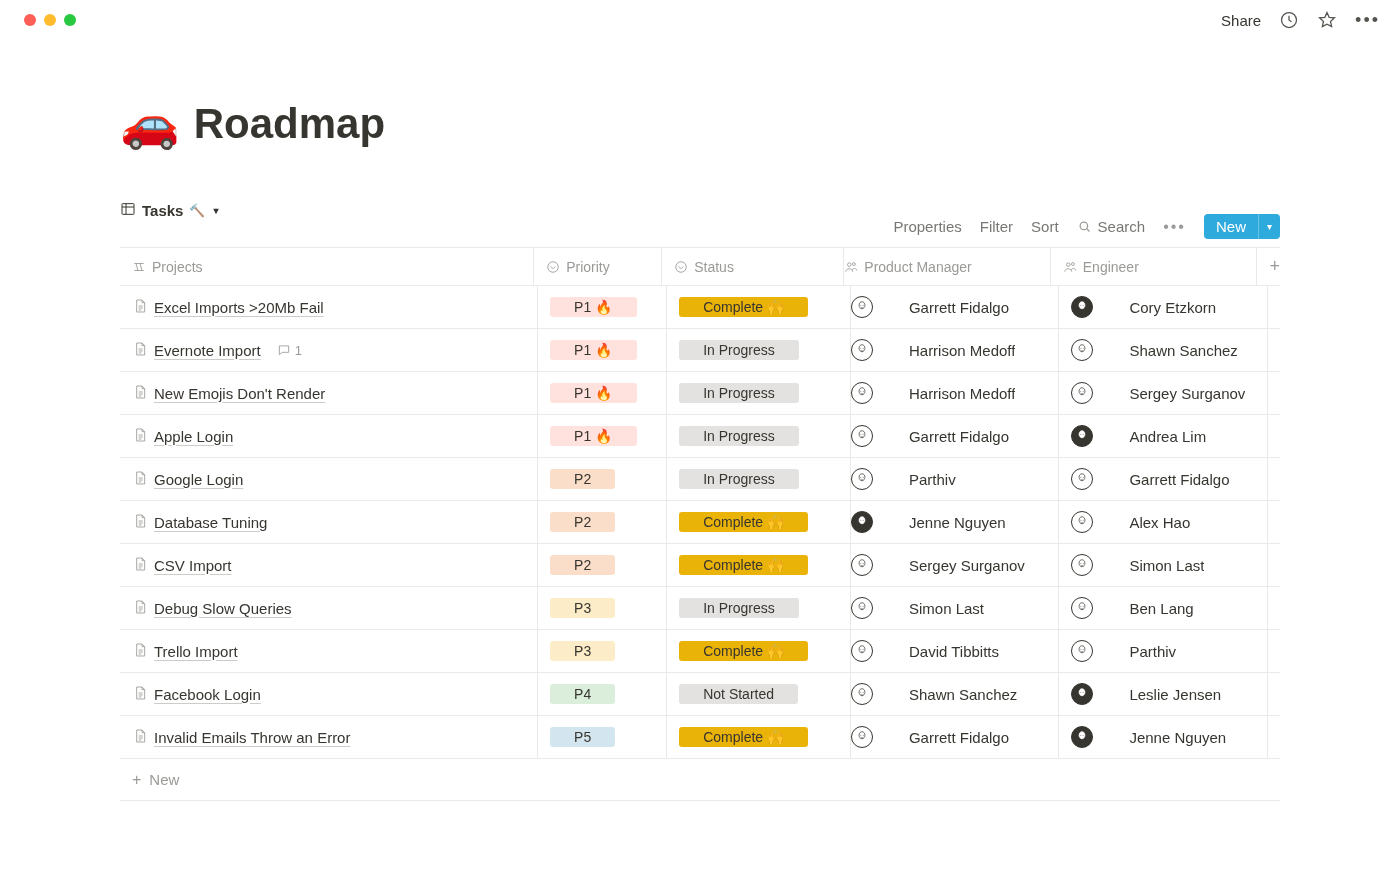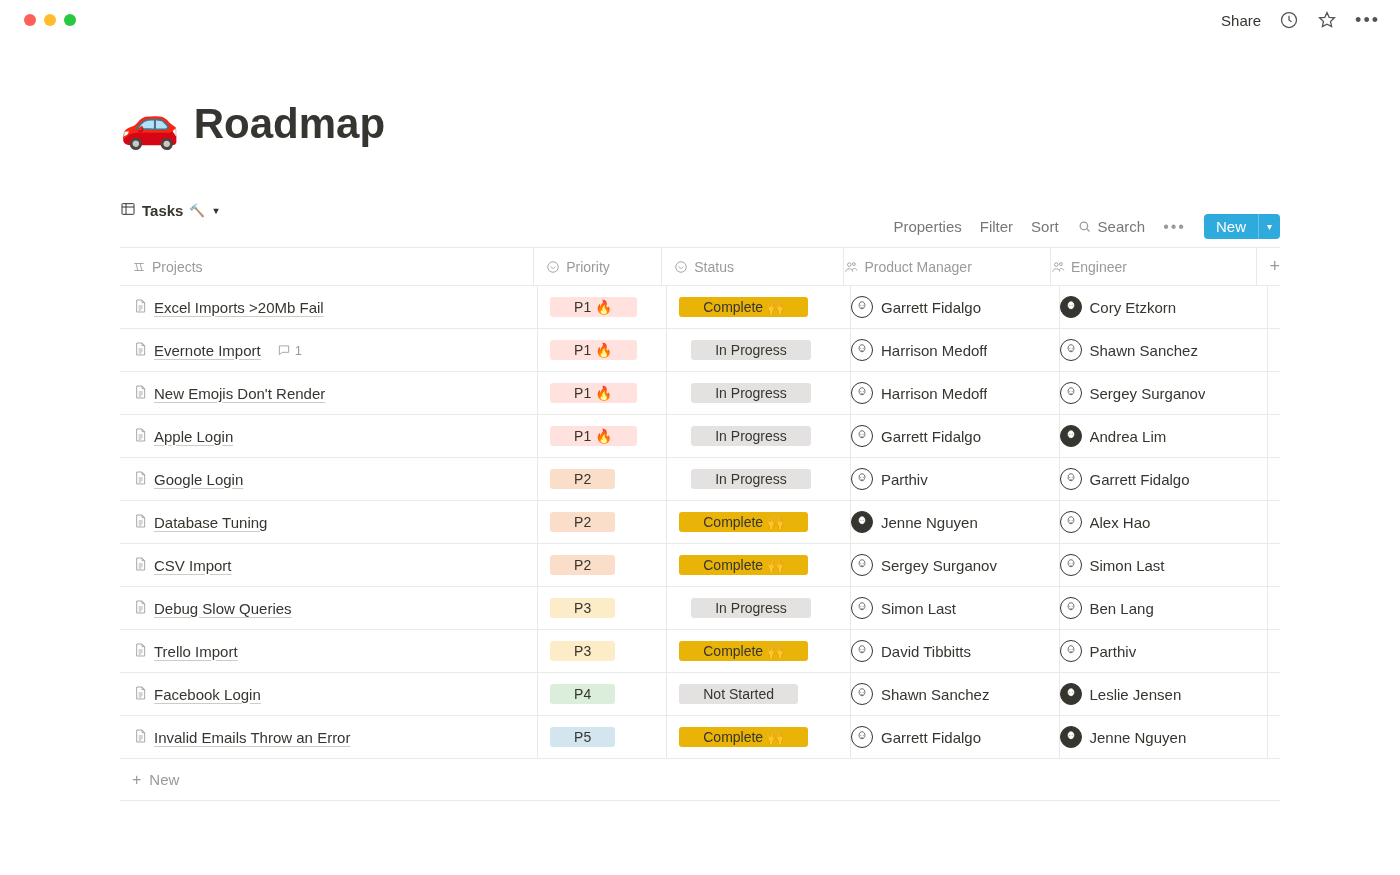--- a/index.html
+++ b/index.html
@@ -43,43 +43,43 @@
   .newbtn { display:flex; align-items:stretch; background:#2eaadc; color:#fff; border-radius:4px; overflow:hidden; cursor:pointer;}
   .newbtn .lbl{padding:4px 12px; font-weight:500; font-size:15px; display:flex; align-items:center;}
   .newbtn .dd{padding:4px 8px; border-left:1px solid rgba(255,255,255,.3); display:flex; align-items:center; font-size:10px;}
 
   .table { width:100%; }
   .thead { display:flex; border-bottom:1px solid #e9e9e7; color:#9b9a97; font-size:14px; height:38px; align-items:center;}
   .col-proj{ width:420px; padding-left:12px; display:flex; align-items:center; gap:6px;}
   .col-prio{ width:130px; padding-left:12px;display:flex; align-items:center; gap:6px;}
   .col-stat{ width:185px; padding-left:12px;display:flex; align-items:center; gap:6px;}
   .col-pm  { width:210px; display:flex; align-items:center; gap:6px;}
-  .col-eng { width:210px; display:flex; align-items:center; gap:6px;}
+  .col-eng { width:210px; padding-left:12px;display:flex; align-items:center; gap:6px;}
   .col-add { flex:1; display:flex; align-items:center; justify-content:flex-start; padding-left:12px; color:#9b9a97;}
   .thead svg{width:14px;height:14px;stroke:#9b9a97;fill:none;stroke-width:1.5;}
   .thead .htxt{font-weight:400;}
 
   .row { display:flex; height:43px; align-items:center; border-bottom:1px solid #e9e9e7; font-size:15px;}
   .row .col-proj{ color:#37352f;}
   .doc-icon svg{width:16px;height:16px;stroke:#9b9a97;fill:none;stroke-width:1.3;}
   .ptitle{ text-decoration:underline; text-decoration-color: rgba(55,53,47,.25); text-underline-offset:3px; cursor:pointer; white-space:nowrap;}
   .comment{ display:inline-flex; align-items:center; gap:4px; margin-left:10px; color:#9b9a97; font-size:13px;}
   .comment svg{width:14px;height:14px;stroke:#9b9a97;fill:none;stroke-width:1.5;}
 
   .tag{ display:inline-flex; align-items:center; padding:2px 24px; border-radius:3px; font-size:14px; white-space:nowrap;}
   .tag-p1{ background:#ffe2dd;} .tag-p2{background:#fadec9;} .tag-p3{background:#fdecc8;}
   .tag-p4{background:#dbeddb;} .tag-p5{background:#d3e5ef;}
-  .tag-complete{background:#eab308;text-align:center;} .tag-progress{background:#e3e2e0;margin-left:12px;} .tag-notstarted{background:#e3e2e0;}
+  .tag-complete{background:#eab308;text-align:center;} .tag-progress{background:#e3e2e0;} .tag-notstarted{background:#e3e2e0;}
 
   .person{ display:flex; align-items:center; gap:8px;}
   .avatar{ width:22px; height:22px; border-radius:50%; border:1px solid #37352f; display:flex; align-items:center; justify-content:center; background:#fff; flex-shrink:0;}
   .avatar svg{width:14px;height:14px;}
   .avatar.dark{background:#37352f;}
   .avatar.dark svg path{fill:#fff;stroke:#fff;}
-  .pname{white-space:nowrap; overflow:hidden; text-overflow:ellipsis;}
+  .pname{white-space:nowrap; overflow:hidden; text-overflow:ellipsis;margin-left:28px;}
 
   .addrow{ display:flex; align-items:center; gap:8px; height:42px; padding-left:12px; color:#9b9a97; font-size:15px; cursor:pointer; border-bottom:1px solid #e9e9e7;}
   .addrow .plus{font-size:16px; font-weight:300;}
 
   .vborder{border-left:1px solid #e9e9e7; height:100%; display:flex; align-items:center;}
 </style>
 </head>
 <body>
 
 <div class="window">

